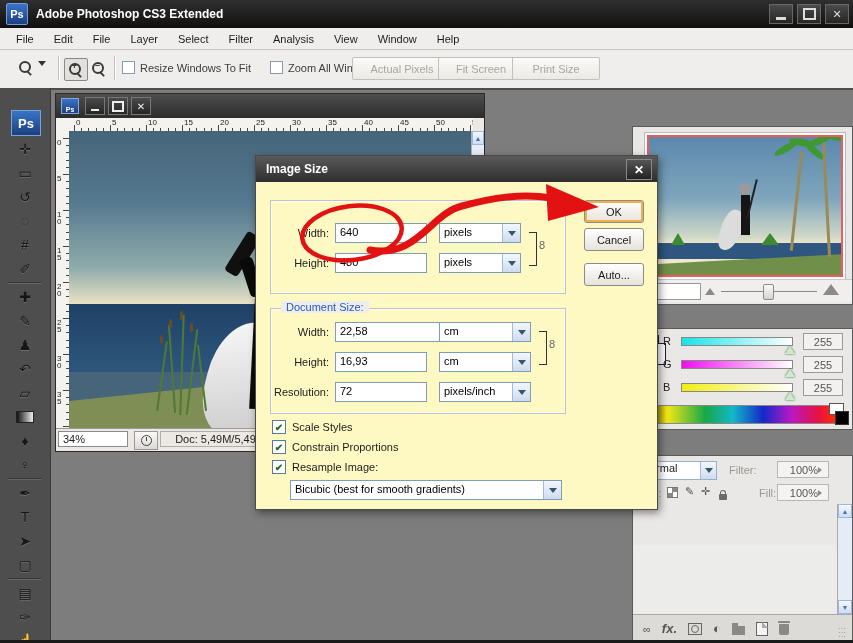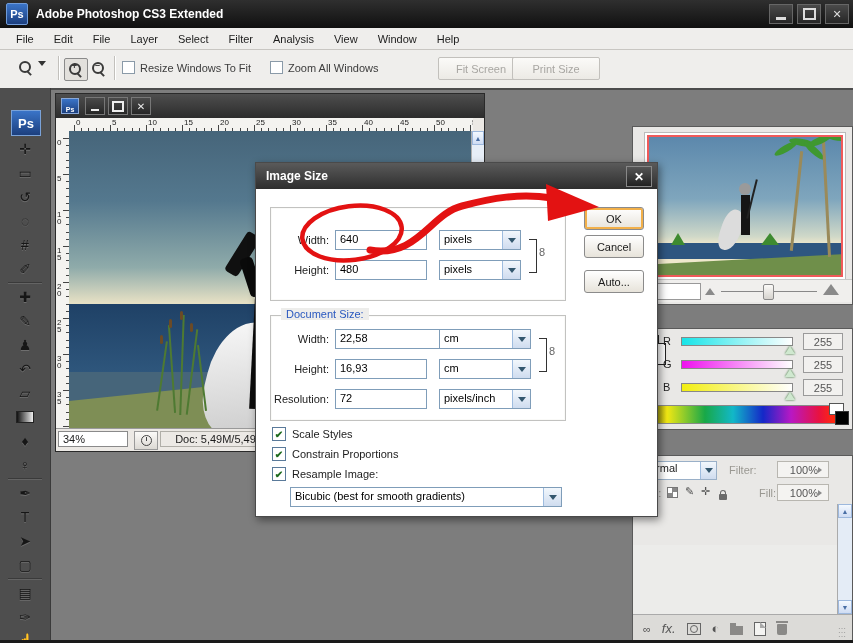--- a/index.html
+++ b/index.html
@@ -145,32 +145,32 @@
                background:linear-gradient(180deg,#5c88ac 0%,#8fa8b8 55%,#efe8cc 62%,#2e5680 70%,#6f8f4a 80%);}
   .lt-char{position:absolute;left:16px;top:8px;width:3px;height:14px;background:#111;}
   .lt-palm{position:absolute;left:28px;top:2px;width:2px;height:16px;background:#7a9a4a;}
   .layer-name{position:absolute;left:82px;top:12px;font-style:italic;font-size:12px;color:#111;
               font-family:"Liberation Serif",serif;}
   .layer-lock{position:absolute;right:10px;top:12px;}
   .lp-body{position:absolute;left:0;top:89px;right:14px;bottom:28px;background:#ececea;}
   .lp-scroll{position:absolute;right:0;top:48px;width:14px;bottom:28px;background:#e4ecf6;border-left:1px solid #aaa;}
   .lp-bottom{position:absolute;left:0;bottom:0;right:0;height:27px;background:#dcdbd8;border-top:1px solid #aaa;
              display:flex;align-items:center;gap:11px;padding-left:10px;color:#555;}
-  .fx-ic{font-style:italic;font-weight:normal;font-size:13px;color:#555;}
+  .fx-ic{font-style:italic;font-weight:bold;font-size:13px;color:#555;}
   .mask-ic{width:12px;height:10px;border:1.5px solid #666;position:relative;}
   .mask-ic::after{content:"";position:absolute;left:2px;top:1px;width:6px;height:6px;border:1.5px solid #666;border-radius:50%;}
   .folder-ic{width:13px;height:9px;background:#8a8987;position:relative;margin-top:3px;}
   .folder-ic::before{content:"";position:absolute;left:0;top:-3px;width:6px;height:3px;background:#8a8987;}
   .page-ic{width:10px;height:12px;background:#f4f4f2;border:1px solid #666;position:relative;}
   .page-ic::before{content:"";position:absolute;right:-1px;top:-1px;border:3px solid transparent;border-bottom-color:#aaa;border-left-color:#aaa;}
   .trash-ic{width:10px;height:11px;background:#8a8987;border-radius:1px 1px 2px 2px;position:relative;margin-top:2px;}
   .trash-ic::before{content:"";position:absolute;left:-1px;top:-3px;width:12px;height:2px;background:#8a8987;}
   .grip{position:absolute;right:2px;bottom:3px;width:12px;height:12px;color:#999;font-size:8px;letter-spacing:1px;line-height:4px;}
   
-  .dialog{left:255px;top:162px;width:403px;height:355px;background:#ffffff;border:1px solid #4a4a4a;
+  .dialog{left:255px;top:155px;width:403px;height:355px;background:#fef9c3;border:1px solid #4a4a4a;
           box-sizing:border-box;z-index:40;box-shadow:2px 3px 8px rgba(0,0,0,.45);}
   .dlg-title{position:absolute;left:0;top:0;right:0;height:26px;background:linear-gradient(#5a5a5a,#2e2e2e);
              display:flex;align-items:center;color:#fff;font-weight:bold;font-size:12px;padding-left:10px;box-sizing:border-box;}
   .dlg-x{position:absolute;right:5px;top:3px;width:24px;height:19px;background:linear-gradient(#555,#222);
          border:1px solid #888;color:#fff;display:flex;align-items:center;justify-content:center;font-size:12px;font-weight:bold;}
   .groupbox{position:absolute;border:1px solid #c2c2c0;box-shadow:inset 0 0 0 1px #fafaf8;}
   .gb-label{position:absolute;top:-8px;left:10px;background:#ededeb;padding:0 5px;color:#2958bf;white-space:nowrap;}
   .fld-label{position:absolute;text-align:right;color:#222;}
   .tfield{position:absolute;background:#fff;border:1px solid #7f9db9;padding:2px 4px;box-sizing:border-box;color:#000;}
   .combo{position:absolute;background:#fff;border:1px solid #7f9db9;box-sizing:border-box;padding:2px 4px;color:#000;}
@@ -235,20 +235,21 @@
     </div>
     <div class="opt-sep" style="left:114px;"></div>
     <div class="opt-check" style="left:122px;" data-name="resize-windows-checkbox">
       <span class="box" data-name="checkbox-box"></span>
       <span data-name="resize-windows-label">Resize Windows To Fit</span>
     </div>
     <div class="opt-check" style="left:270px;" data-name="zoom-all-windows-checkbox">
       <span class="box" data-name="checkbox-box"></span>
       <span data-name="zoom-all-windows-label">Zoom All Windows</span>
     </div>
+    <div class="opt-btn" style="left:352px;width:78px;" data-name="actual-pixels-button">Actual Pixels</div>
     <div class="opt-btn" style="left:438px;width:64px;" data-name="fit-screen-button">Fit Screen</div>
     <div class="opt-btn" style="left:512px;width:66px;" data-name="print-size-button">Print Size</div>
   </div>
 
   <div class="abs toolbox" data-name="toolbox">
     <div class="ps-logo" data-name="photoshop-logo">Ps</div>
   <div class="tool" data-name="tool-move" style="top: 50px;">
         <span class="tg" data-name="move-tool-icon">✛</span>
       </div>
       <div class="tool" data-name="tool-rectangular-marquee" style="top: 74px;">

